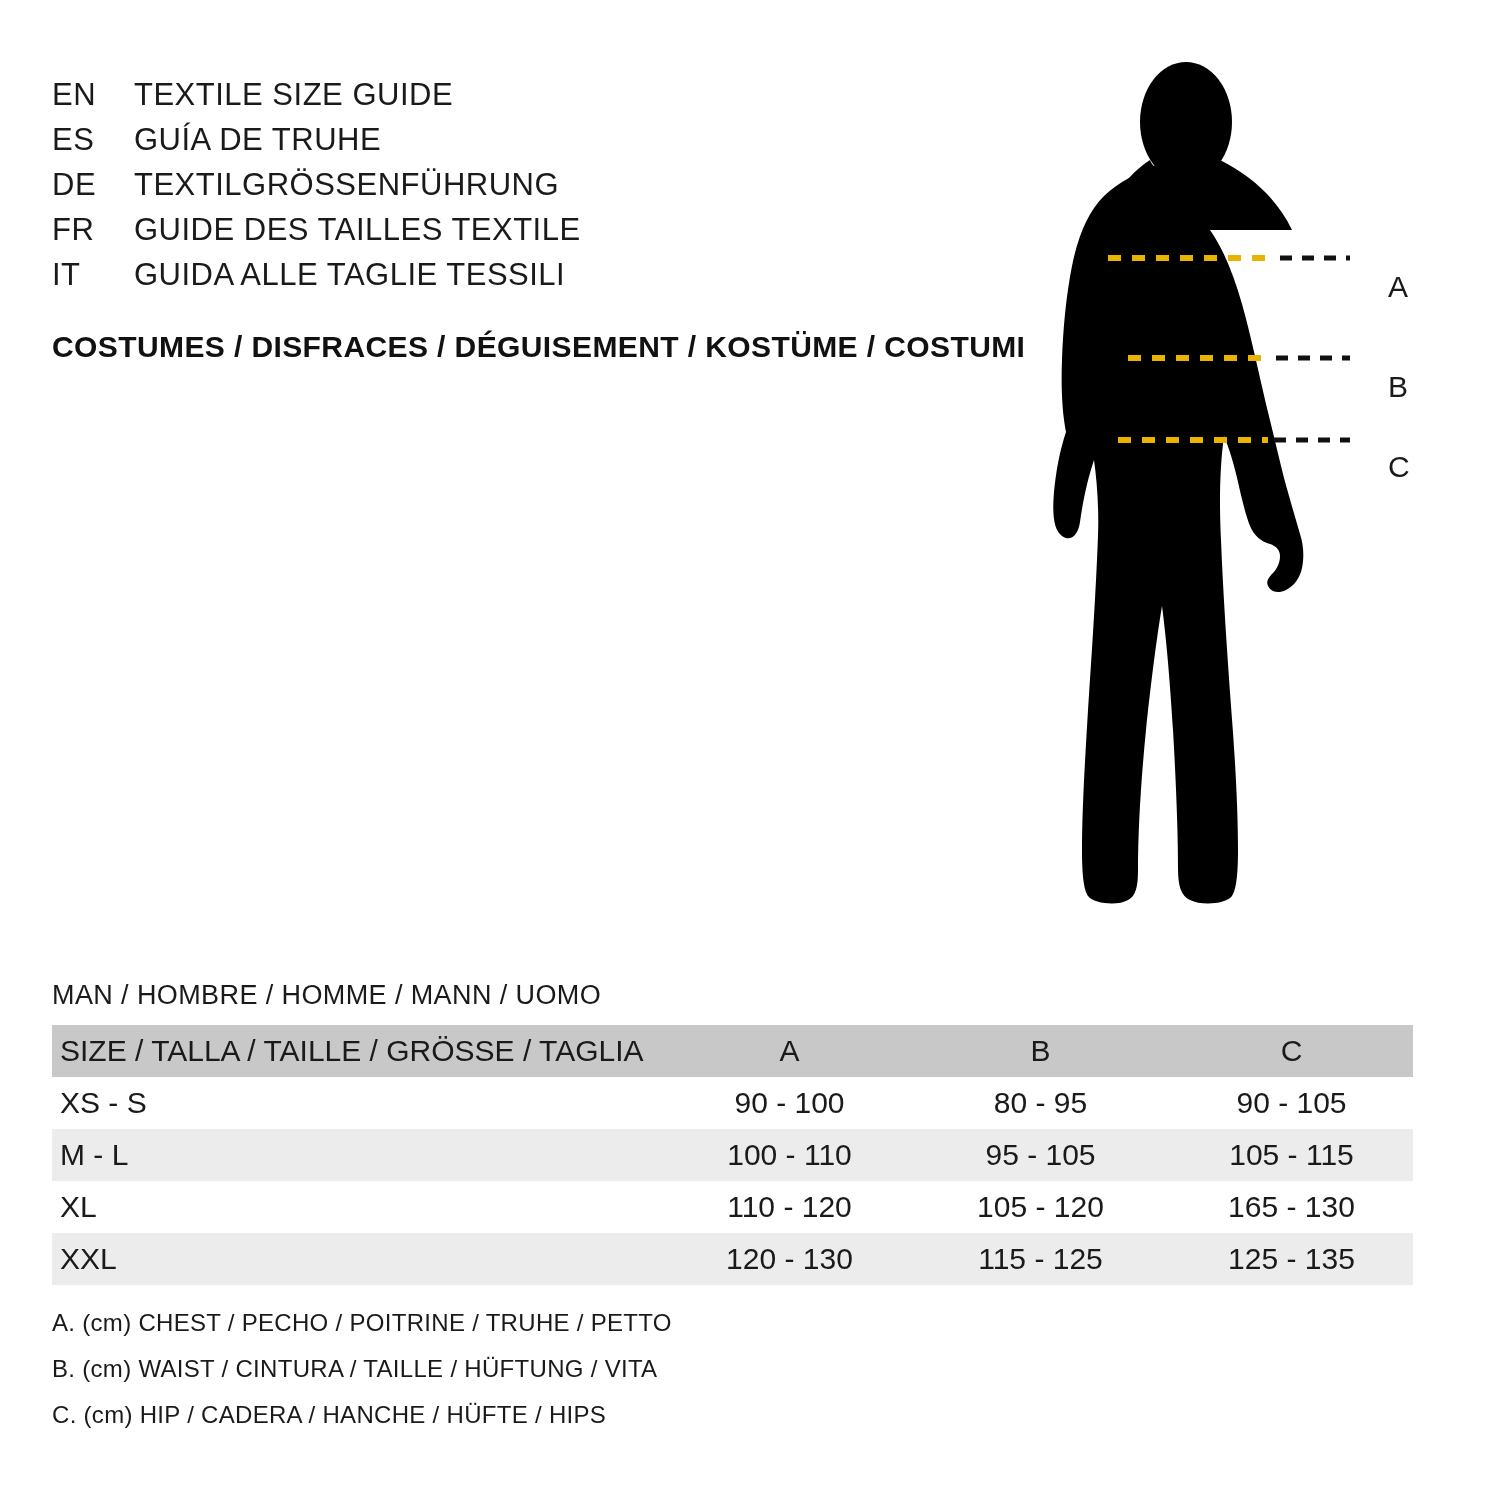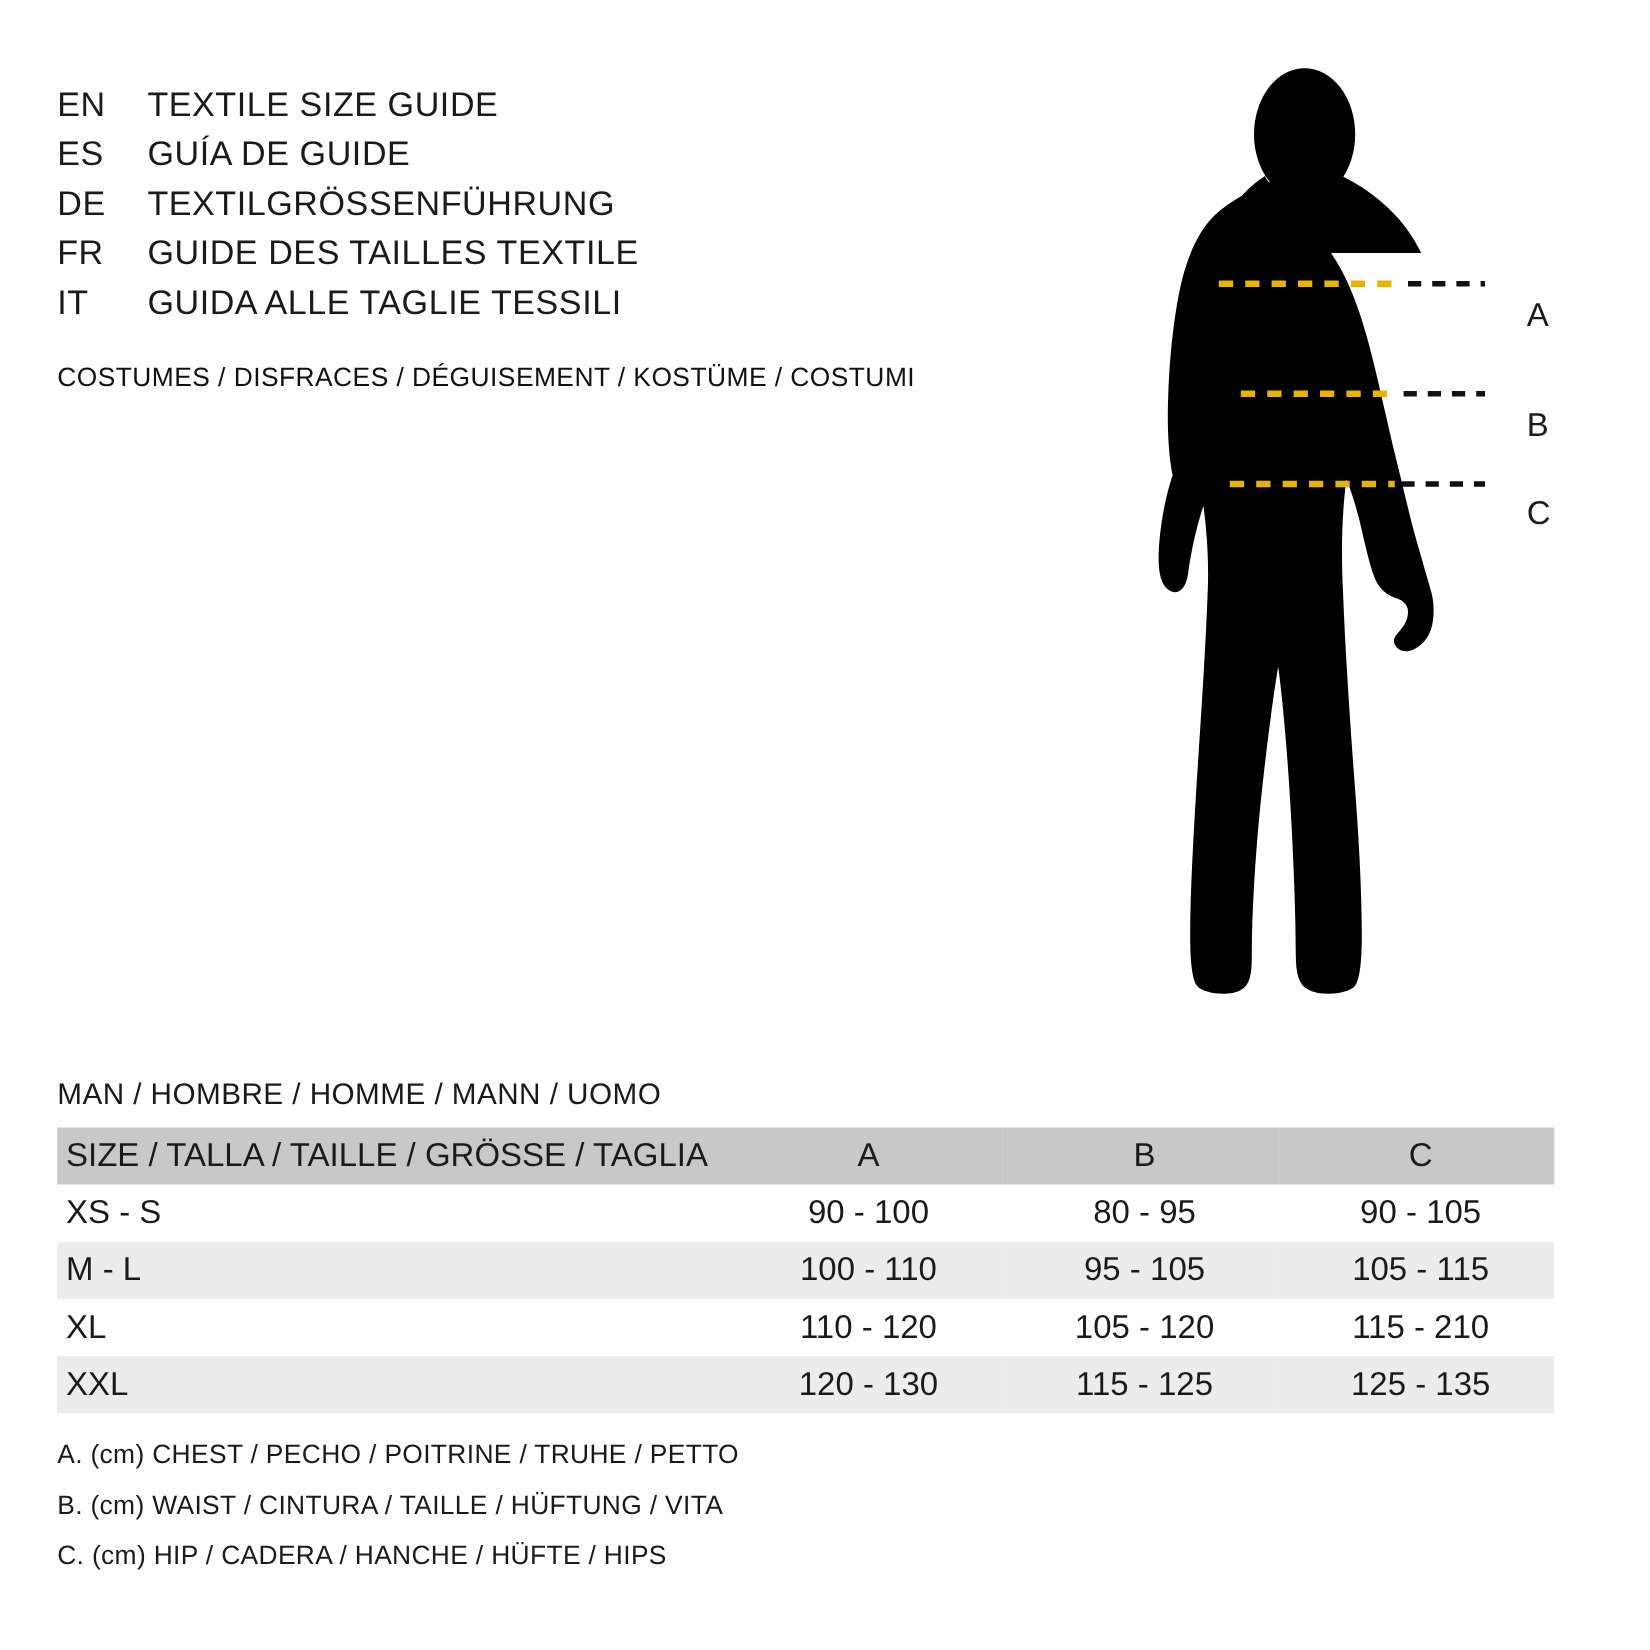--- a/index.html
+++ b/index.html
@@ -36,22 +36,22 @@
     flex: 0 0 82px;
   }
   .lang-text {
     flex: 1 1 auto;
   }
 
   .costumes-line {
     position: absolute;
     left: 52px;
     top: 330px;
-    font-size: 24px;
-    font-weight: normal;
+    font-size: 30px;
+    font-weight: bold;
     letter-spacing: 0.4px;
     color: #111;
   }
 
   
   .figure-wrap {
     position: absolute;
     left: 1000px;
     top: 30px;
     width: 460px;
@@ -127,21 +127,21 @@
 </head>
 <body>
 
 <div class="lang-block">
   <div class="lang-row">
     <span class="lang-code">EN</span>
     <span class="lang-text">TEXTILE SIZE GUIDE</span>
   </div>
   <div class="lang-row">
     <span class="lang-code">ES</span>
-    <span class="lang-text">GUÍA DE GUIDE</span>
+    <span class="lang-text">GUÍA DE TRUHE</span>
   </div>
   <div class="lang-row">
     <span class="lang-code">DE</span>
     <span class="lang-text">TEXTILGRÖSSENFÜHRUNG</span>
   </div>
   <div class="lang-row">
     <span class="lang-code">FR</span>
     <span class="lang-text">GUIDE DES TAILLES TEXTILE</span>
   </div>
   <div class="lang-row">
@@ -241,21 +241,21 @@
       <tr class="row-even">
         <td class="col-label">M - L</td>
         <td class="col-m">100 - 110</td>
         <td class="col-m">95 - 105</td>
         <td class="col-m">105 - 115</td>
       </tr>
       <tr class="row-odd">
         <td class="col-label">XL</td>
         <td class="col-m">110 - 120</td>
         <td class="col-m">105 - 120</td>
-        <td class="col-m">115 - 210</td>
+        <td class="col-m">165 - 130</td>
       </tr>
       <tr class="row-even">
         <td class="col-label">XXL</td>
         <td class="col-m">120 - 130</td>
         <td class="col-m">115 - 125</td>
         <td class="col-m">125 - 135</td>
       </tr>
     </tbody>
   </table>
 </div>

